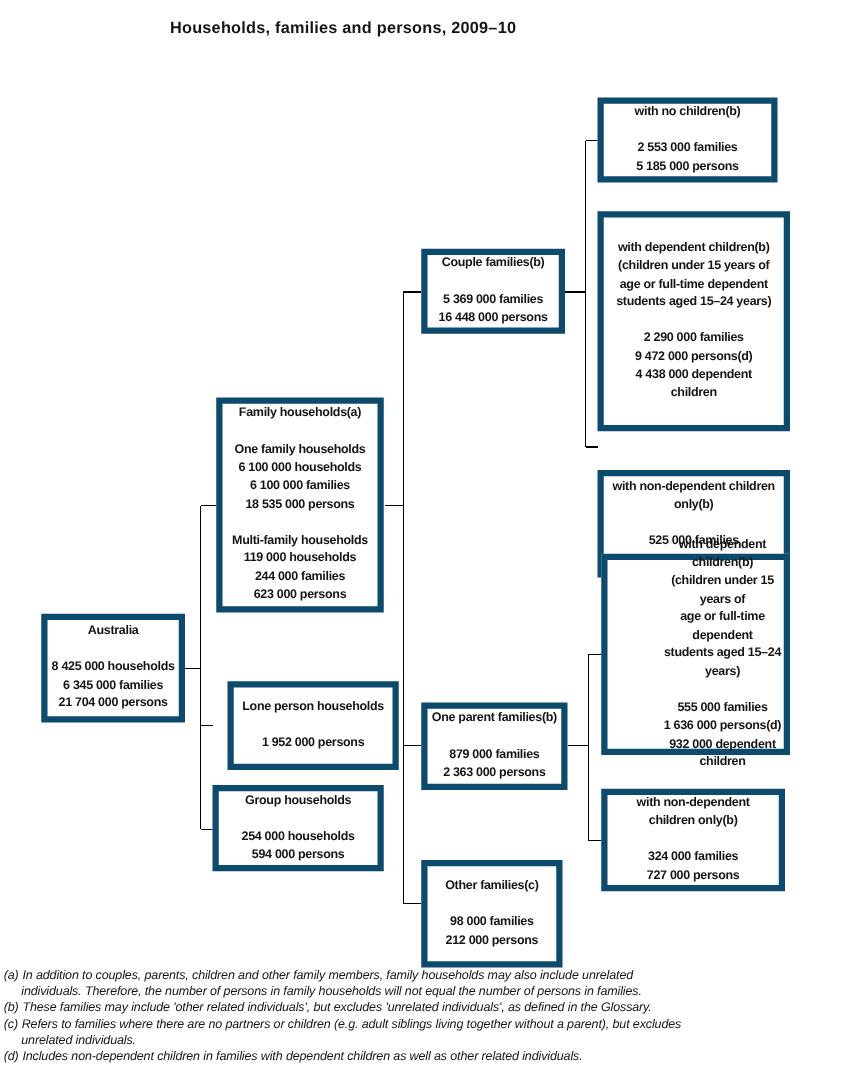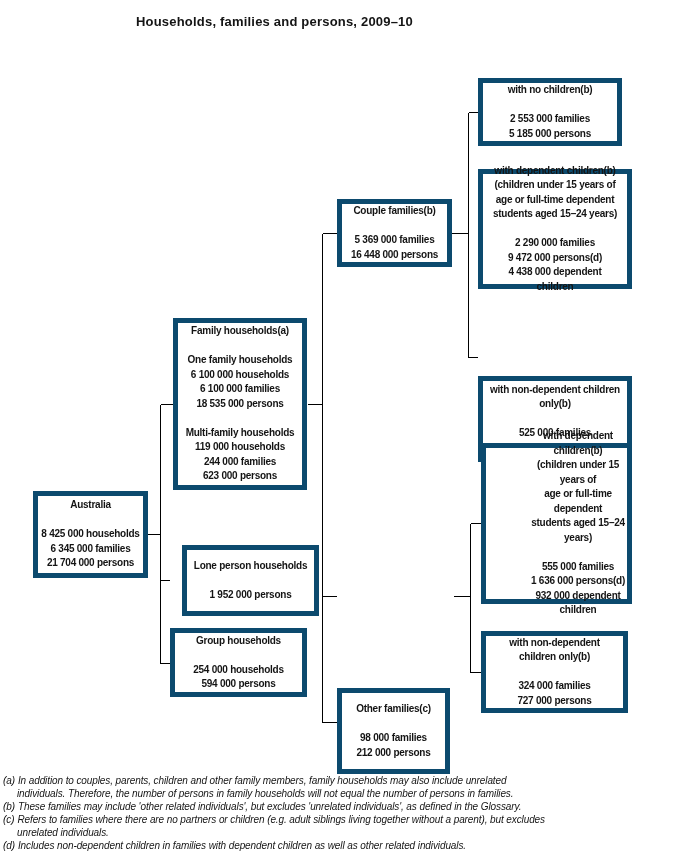--- a/index.html
+++ b/index.html
@@ -106,32 +106,36 @@
   <div class="node" style="left:170px; top:628px; width:137px; height:69px;">Group households
 
 254 000 households
 594 000 persons</div>
 
   <div class="node" style="left:337px; top:199px; width:115px; height:68px;">Couple families(b)
 
 5 369 000 families
 16 448 000 persons</div>
 
+  <div class="node" style="left:337px; top:562px; width:117px; height:70px;">One parent families(b)
+
+879 000 families
+2 363 000 persons</div>
 
   <div class="node" style="left:337px; top:688px; width:113px; height:86px;">Other families(c)
 
 98 000 families
 212 000 persons</div>
 
   <div class="node" style="left:478px; top:78px; width:144px; height:68px;">with no children(b)
 
 2 553 000 families
 5 185 000 persons</div>
 
-  <div class="node" style="left:478px; top:169px; width:154px; height:120px;">with dependent children(b)
+  <div class="node" style="left:478px; top:169px; width:154px; height:176px;">with dependent children(b)
 (children under 15 years of
 age or full-time dependent
 students aged 15–24 years)
 
 2 290 000 families
 9 472 000 persons(d)
 4 438 000 dependent
 children</div>
 
   <div class="node" style="left:478px; top:332px; width:154px; height:86px;margin-top:44px;">with non-dependent children

